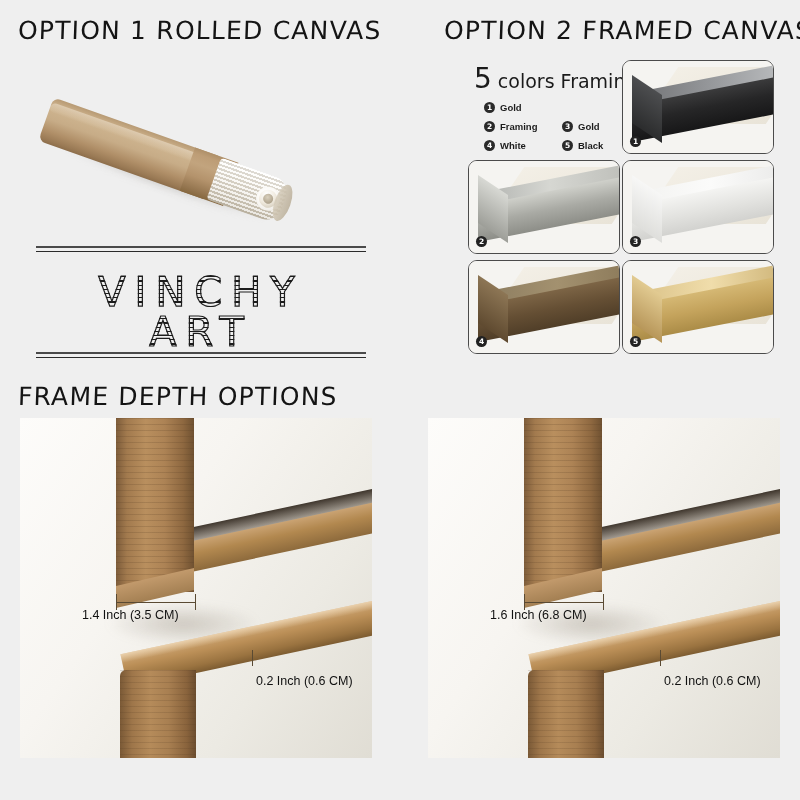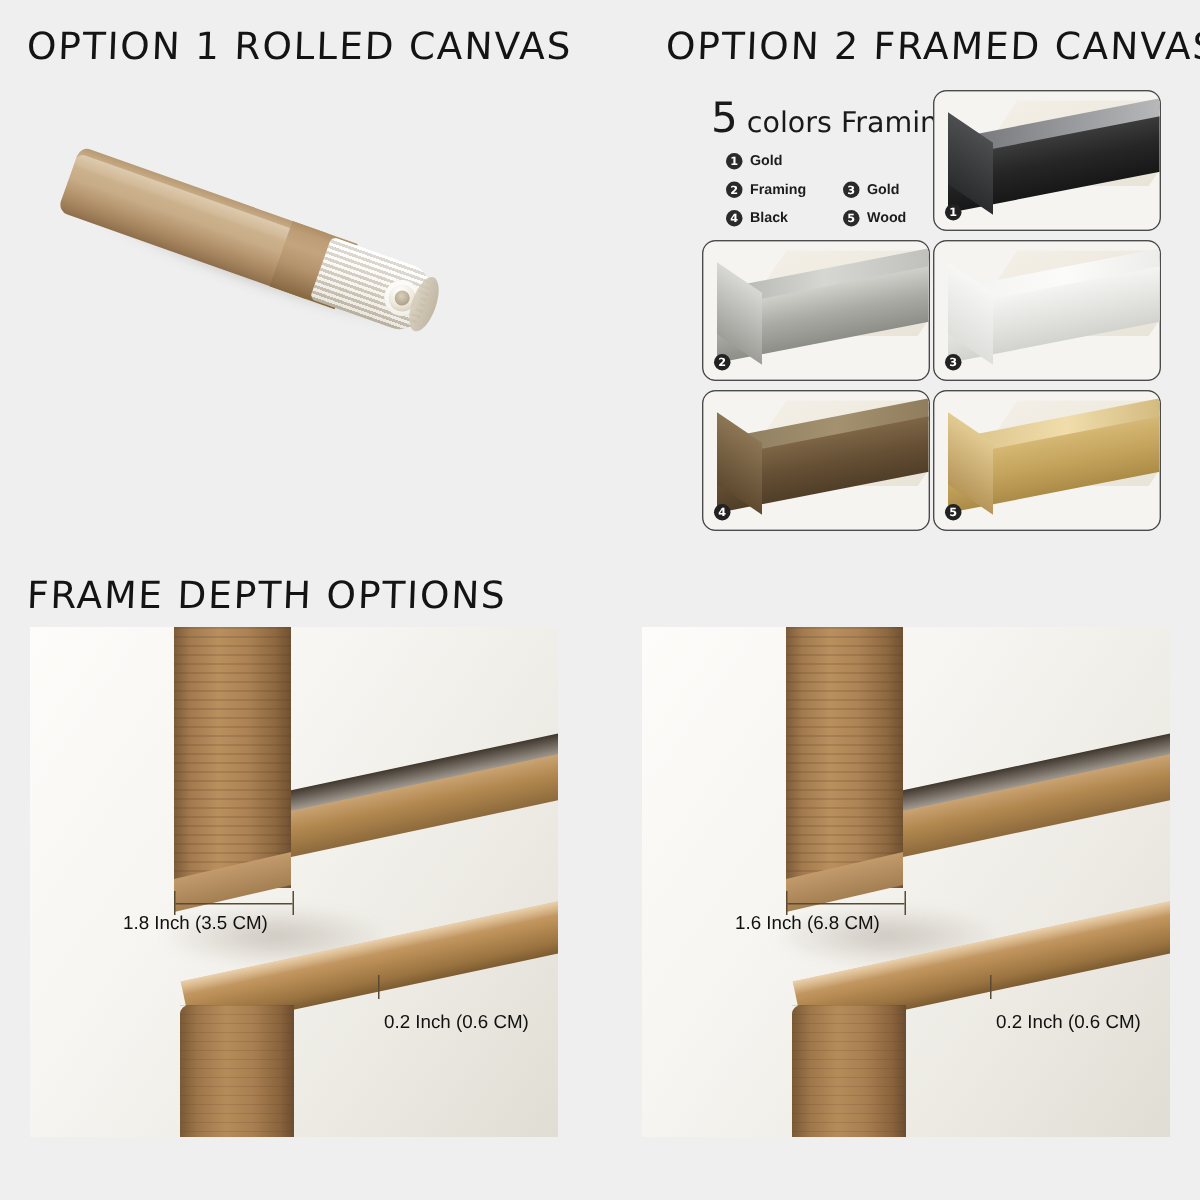--- a/index.html
+++ b/index.html
@@ -336,20 +336,31 @@
     <div class="tube-wrap">
       <div class="tube-body"></div>
       <div class="tube-collar"></div>
       <div class="canvas-roll">
         <div class="roll-core"></div>
       </div>
       <div class="tube-cap"></div>
     </div>
   </div>
 
+  <div class="logo-block">
+    <div class="logo-rule top">
+      <i></i>
+      <i class="thin"></i>
+    </div>
+    <div class="logo-text">VINCHY ART</div>
+    <div class="logo-rule bottom">
+      <i></i>
+      <i class="thin"></i>
+    </div>
+  </div>
 
   <div class="section-heading" id="h-opt2">OPTION 2 FRAMED CANVAS</div>
 
   <div class="framing-panel">
 
     <div class="framing-title">
       <span class="big">5</span><span class="rest"> colors Framing</span>
     </div>
 
     <div class="legend">
@@ -365,25 +376,25 @@
           <span class="lbl">Framing</span>
         </div>
         <div class="legend-item">
           <span class="bullet">3</span>
           <span class="lbl">Gold</span>
         </div>
       </div>
       <div class="legend-row">
         <div class="legend-item">
           <span class="bullet">4</span>
-          <span class="lbl">Black</span>
+          <span class="lbl">White</span>
         </div>
         <div class="legend-item">
           <span class="bullet">5</span>
-          <span class="lbl">Wood</span>
+          <span class="lbl">Black</span>
         </div>
       </div>
     </div>
 
     <div class="swatch sw-1">
       <div class="corner c-black">
         <div class="bg"></div>
         <div class="face"></div>
         <div class="gap"></div>
         <div class="rail-top"></div>
@@ -448,21 +459,21 @@
     <div class="wall"></div>
     <div class="rail-upper-shadow"></div>
     <div class="rail-upper"></div>
     <div class="leg-v"></div>
     <div class="leg-v-end"></div>
     <div class="soft-shadow"></div>
     <div class="rail-lower"></div>
     <div class="leg-v2"></div>
 
     <div class="callout-v"></div>
-    <div class="measure m-depth">1.8 Inch (3.5 CM)</div>
+    <div class="measure m-depth">1.4 Inch (3.5 CM)</div>
 
     <div class="callout-tick"></div>
     <div class="measure m-lip">0.2 Inch (0.6 CM)</div>
   </div>
 
   <div class="depth-photo" id="depth-right">
     <div class="wall"></div>
     <div class="rail-upper-shadow"></div>
     <div class="rail-upper"></div>
     <div class="leg-v"></div>

